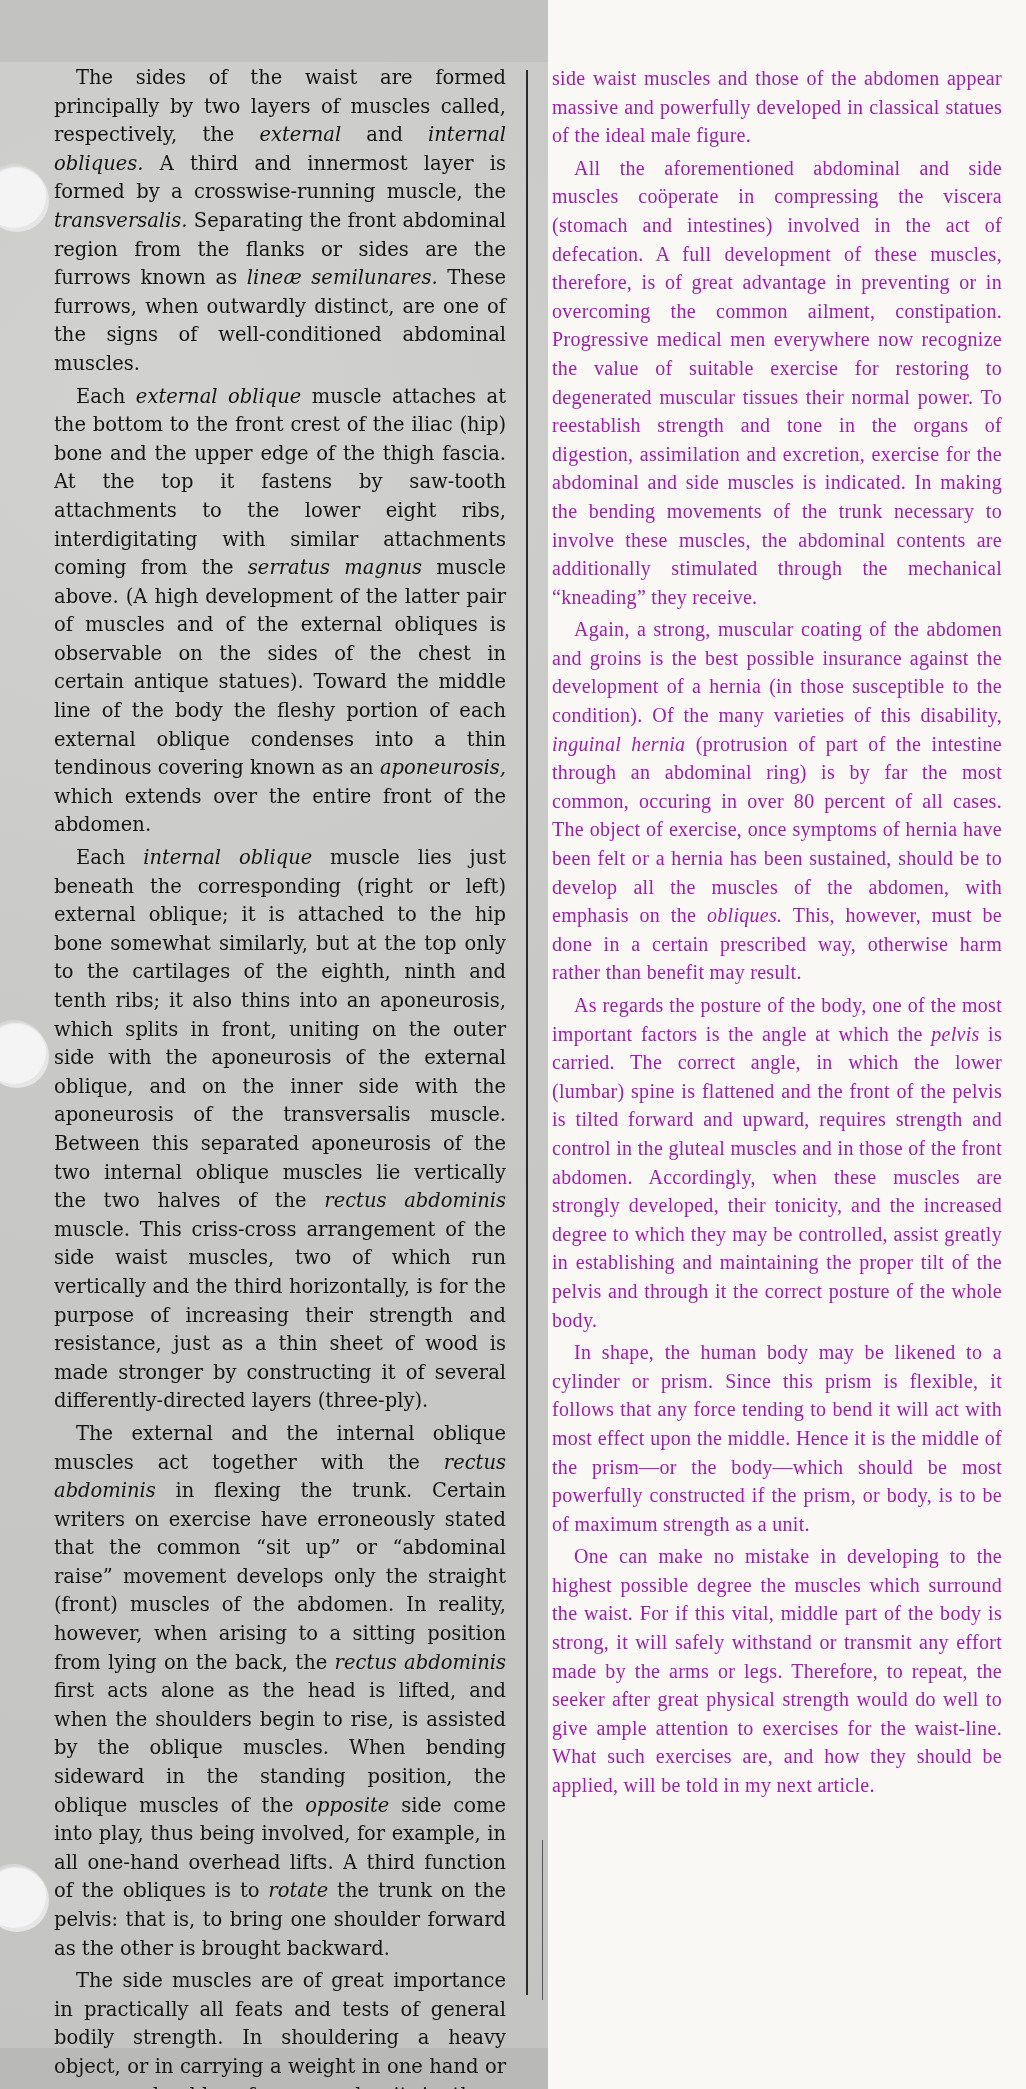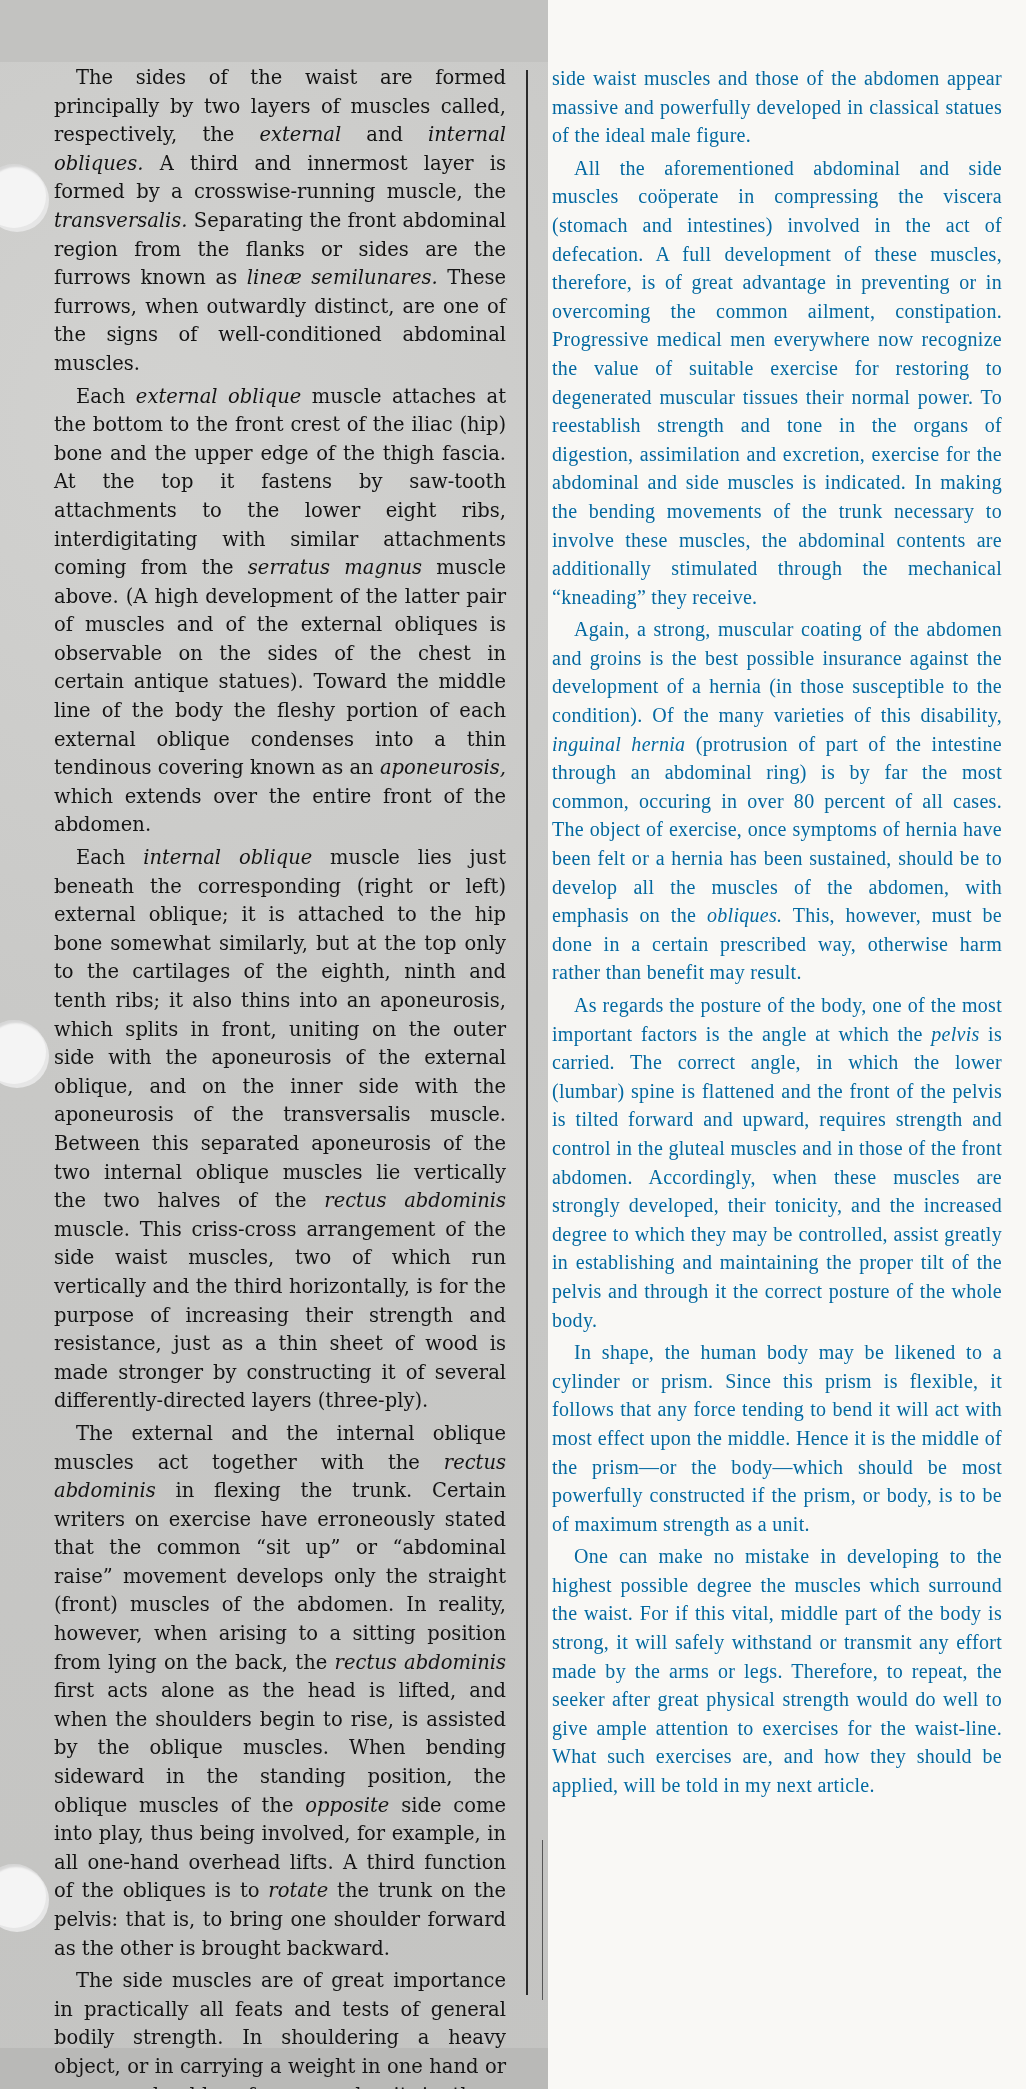--- a/index.html
+++ b/index.html
@@ -8,21 +8,21 @@
     background: radial-gradient(circle at 30% 20%, #d2d2d0 0%, #c8c8c6 40%, #c4c4c2 100%); }
   .left-sheet .top-band { position:absolute; left:0; top:0; width:548px; height:62px; background:#c2c2c0; }
   .left-sheet .bottom-band { position:absolute; left:0; top:2048px; width:548px; height:41px; background:#b9b9b7; }
   .right-sheet { position:absolute; left:548px; top:0; width:478px; height:2089px; background:#f9f8f5; }
   .hole { position:absolute; left:-18px; width:64px; height:64px; border-radius:50%; background:#f4f4f4;
     box-shadow: 2px 3px 2px rgba(0,0,0,0.12) inset, 3px 4px 0 #e6e6e6; }
   .divider { position:absolute; left:526px; top:70px; width:2px; height:1925px; background:#2a2a2a; }
   .divider2 { position:absolute; left:542px; top:1840px; width:1px; height:160px; background:#555; }
   .col { position:absolute; color:#141414; font-size:19.5px; line-height:28.6px; text-align:justify; hyphens:manual; }
   .col-left { left:54px; top:64px; width:452px; }
-  .col-right { left:552px; top:64px; width:450px; color:#0369a1; font-family:"Liberation Serif", serif; font-size:20px; letter-spacing:0.3px; }
+  .col-right { left:552px; top:64px; width:450px; color:#a21caf; font-family:"Liberation Serif", serif; font-size:20px; letter-spacing:0.3px; }
   .col p { margin:0 0 4px 0; text-indent:22px; }
   .col p.cont { text-indent:0; }
   em { font-style:italic; }
 </style>
 </head>
 <body>
 
 <div class="left-sheet">
   <div class="top-band"></div>
   <div class="bottom-band"></div>

